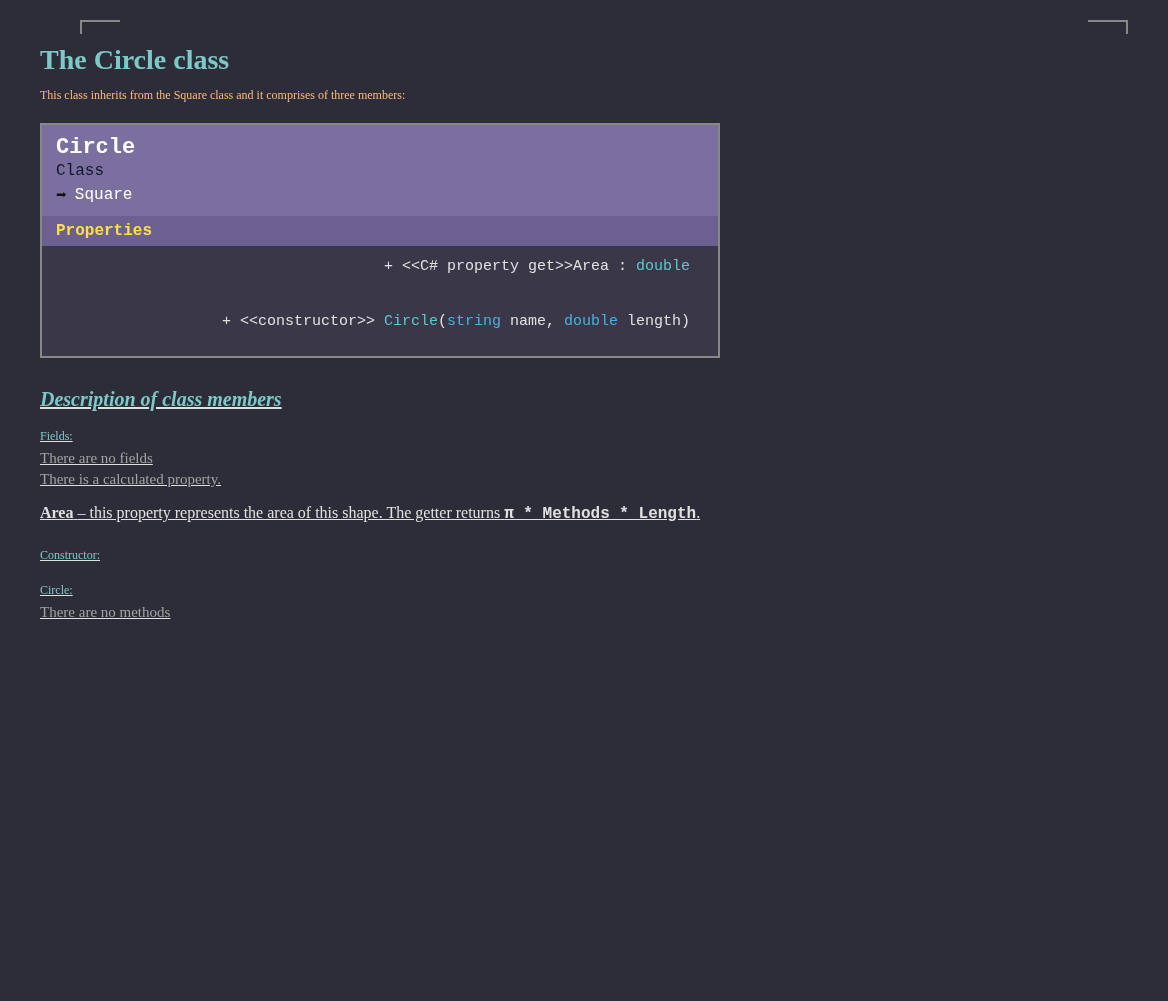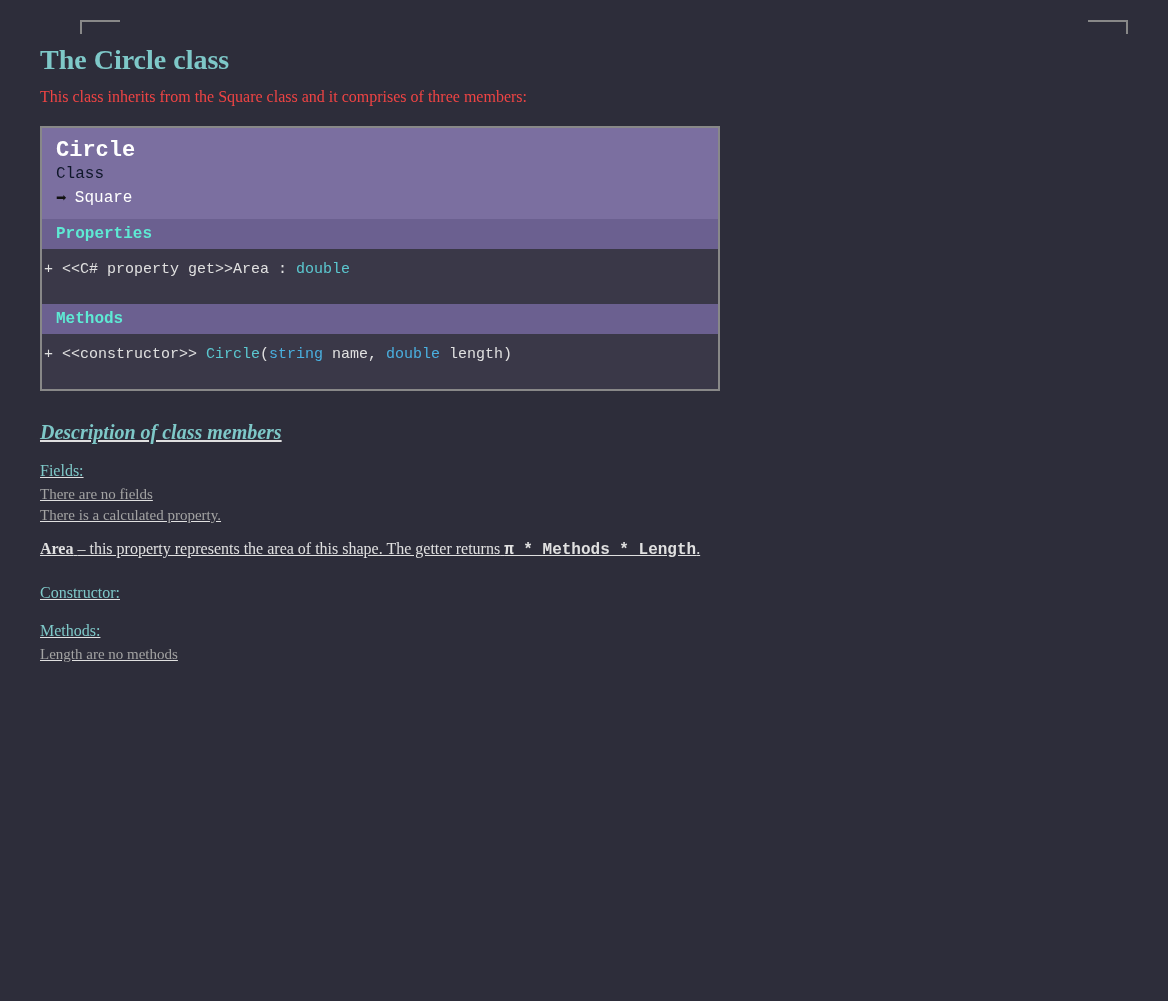--- a/index.html
+++ b/index.html
@@ -20,22 +20,22 @@
 
     .page-title {
       color: #7ec8c8;
       font-size: 28px;
       font-weight: bold;
       margin-bottom: 12px;
       margin-top: 10px;
     }
 
     .page-subtitle {
-      color: #ef4444;
-      font-size: 16px;
+      color: #fdba74;
+      font-size: 12px;
       margin-bottom: 20px;
     }
 
     .class-box {
       border: 2px solid #888;
       margin-bottom: 30px;
       width: 680px;
     }
 
     .class-header {
@@ -71,30 +71,31 @@
     .arrow-icon {
       color: #111;
       font-size: 18px;
     }
 
     .section-header {
       background-color: #6b6090;
       padding: 6px 14px;
       font-family: 'Courier New', Courier, monospace;
       font-size: 16px;
-      color: #5eead4;
+      color: #fde047;
       font-weight: bold;
     }
 
     .section-content {
       background-color: #3a3848;
-      padding: 12px 2px;
+      padding: 12px 28px;
       font-family: 'Courier New', Courier, monospace;
       font-size: 15px;
       color: #e0e0e0;
+      text-align: right;
     }
 
     .kw-cyan {
       color: #5bc8d0;
     }
 
     .kw-blue {
       color: #4ab0e0;
     }
 
@@ -106,21 +107,21 @@
     .description-heading {
       color: #7ec8c8;
       font-style: italic;
       font-weight: bold;
       font-size: 20px;
       margin-bottom: 18px;
     }
 
     .subsection-label {
       color: #7ec8c8;
-      font-size: 16px;
+      font-size: 12px;
       margin-bottom: 6px;
       margin-top: 16px;
     }
 
     .subsection-text {
       color: #a3a3a3;
       font-size: 15px;
       margin-bottom: 4px;
     }
 
@@ -207,23 +208,20 @@
   </div>
 
   <div class="section-header">
     <span>Properties</span>
   </div>
   <div class="section-content">
     <span>+ &lt;&lt;C# property get&gt;&gt;Area : <span class="kw-cyan">double</span></span>
   </div>
   <div style="height:14px; background-color:#3a3848;"></div>
 
-  <div class="section-header">
-    <span>Methods</span>
-  </div>
   <div class="section-content">
     <span>+ &lt;&lt;constructor&gt;&gt; <span class="kw-cyan">Circle</span>(<span class="kw-blue">string</span> name, <span class="kw-blue">double</span> length)</span>
   </div>
   <div style="height:14px; background-color:#3a3848;"></div>
 </div>
 
 <div class="description-section">
   <h2 class="description-heading">Description of class members</h2>
 
   <p class="subsection-label">Fields:</p>
@@ -232,15 +230,15 @@
   <p class="subsection-text">There is a calculated property.</p>
 
   <p class="area-description">
     <strong><span>Area</span></strong>
     <span>– this property represents the area of this shape. The getter returns</span>
     <span class="code-inline">π * Methods * Length</span><span>.</span>
   </p>
 
   <p class="subsection-label" style="margin-top:20px;">Constructor:</p>
 
-  <p class="subsection-label" style="margin-top:20px;">Methods:</p>
-  <p class="subsection-text">Length are no methods</p>
+  <p class="subsection-label" style="margin-top:20px;">Circle:</p>
+  <p class="subsection-text">There are no methods</p>
 </div>
 
 </body></html>

